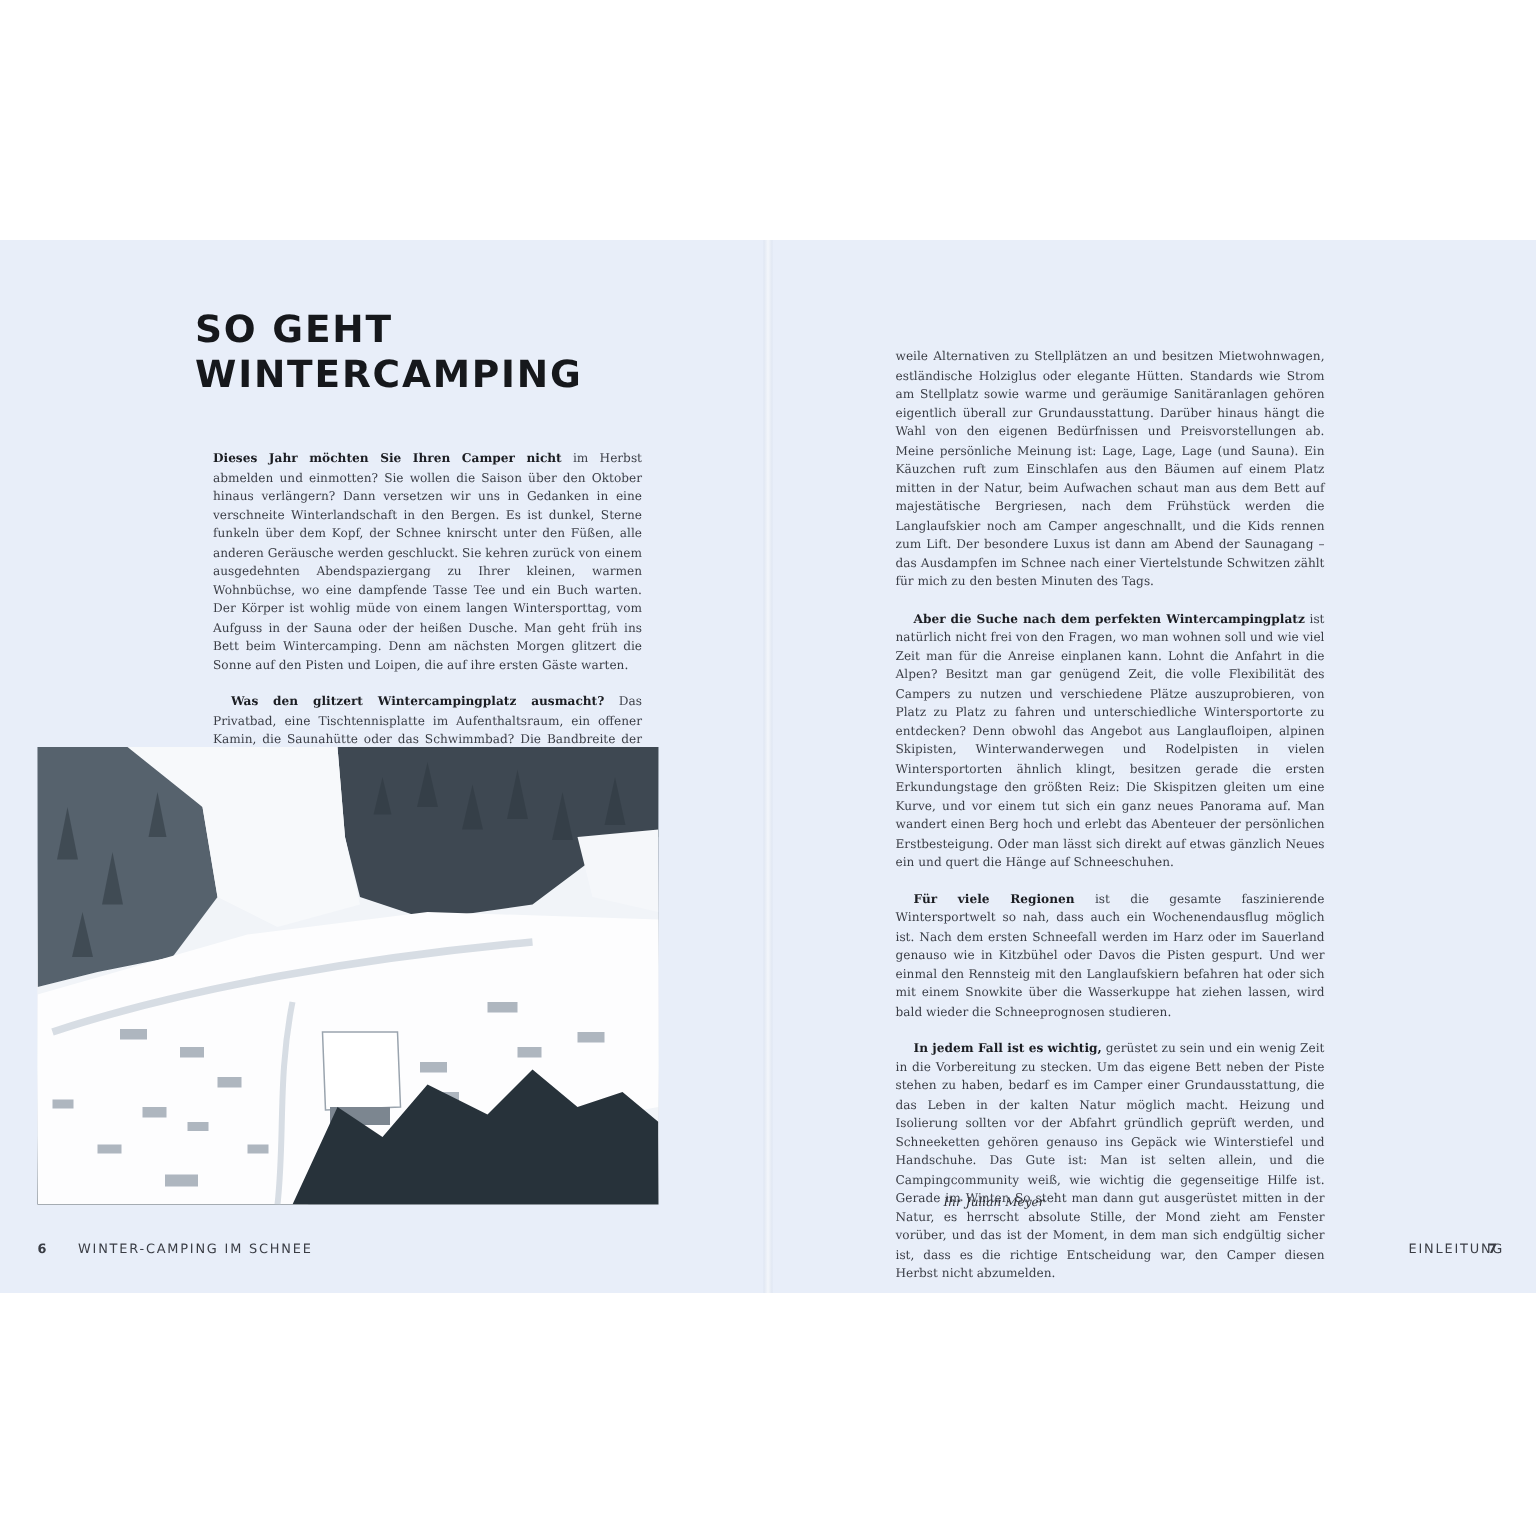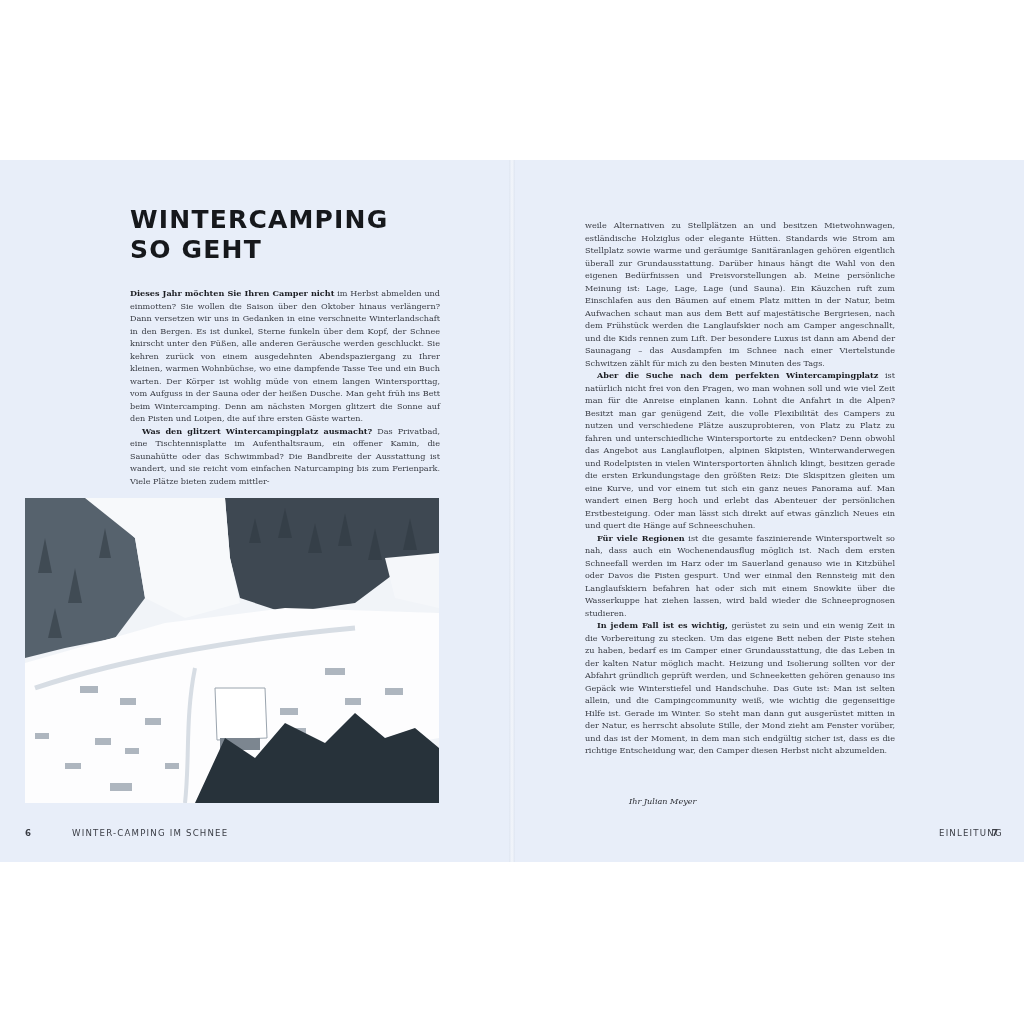--- a/index.html
+++ b/index.html
@@ -12,54 +12,54 @@
     .page.right { left:513px; width:511px; }
     .gutter { position:absolute; left:509px; top:0; width:6px; height:702px;
       background:linear-gradient(90deg,#dfe6f2 0%,#f3f6fb 50%,#dfe6f2 100%); }
 
     .title { position:absolute; left:130px; top:45px; font-family:"DejaVu Sans", sans-serif;
       font-weight:bold; font-size:25px; line-height:30px; letter-spacing:1.2px; color:#16181c; }
     .title span { display:block; }
 
     .body-text { position:absolute; font-family:"DejaVu Serif", serif; font-size:8.1px;
       line-height:12.5px; color:#3a3d45; text-align:justify; }
-    .body-text p { margin:0; }
+    .body-text p { margin:12px; }
     .body-text p.indent { text-indent:12px; }
     .body-text b { color:#1b1d22; font-weight:bold; }
     .left-col { left:130px; top:127px; width:310px; }
     .right-col { left:585px; top:59px; width:310px; }
 
     .caption { position:absolute; left:27px; top:268px; width:95px; font-family:"DejaVu Sans", sans-serif;
       font-size:7px; line-height:10.4px; color:#3e424a; }
 
     .photo { position:absolute; left:25px; top:338px; width:414px; height:305px; overflow:hidden;
       background:linear-gradient(180deg,#4a5764 0%,#7d8a98 25%,#eef1f5 48%,#ffffff 70%,#d8dde4 85%,#2f3a40 100%); }
     .photo svg { width:100%; height:100%; display:block; }
 
     .signoff { position:absolute; left:585px; top:596px; width:310px; font-size:8.1px; line-height:12.5px; color:#3a3d45; }
     .signature { position:absolute; left:585px; top:636px; font-size:8.1px; font-style:italic; color:#2b2d33;margin-left:44px; }
 
     .footer { position:absolute; top:668px; font-family:"DejaVu Sans", sans-serif; font-size:8.6px;
       letter-spacing:1px; color:#3a3d45; font-weight:bold; }
     .f-num-left { left:25px; }
-    .f-title-left { left:52px; font-weight:normal; letter-spacing:1.2px;margin-left:20px; }
+    .f-title-left { left:52px; font-weight:normal; letter-spacing:1.2px; }
     .f-title-right { left:939px; font-weight:normal; letter-spacing:1.2px; }
     .f-num-right { left:992px; }
   </style>
 </head>
 <body>
 
 <div class="spread">
   <div class="page left"></div>
   <div class="page right"></div>
   <div class="gutter"></div>
 
   <h1 class="title">
+    <span>SO GEHT</span>
     <span>WINTERCAMPING</span>
-    <span>SO GEHT</span>
   </h1>
 
   <div class="body-text left-col">
     <p><b>Dieses Jahr möchten Sie Ihren Camper nicht</b><span> im Herbst abmelden und einmotten? Sie wollen die Saison über den Oktober hinaus verlängern? Dann versetzen wir uns in Gedanken in eine verschneite Winterlandschaft in den Bergen. Es ist dunkel, Sterne funkeln über dem Kopf, der Schnee knirscht unter den Füßen, alle anderen Geräusche werden geschluckt. Sie kehren zurück von einem ausgedehnten Abendspaziergang zu Ihrer kleinen, warmen Wohnbüchse, wo eine dampfende Tasse Tee und ein Buch warten. Der Körper ist wohlig müde von einem langen Wintersporttag, vom Aufguss in der Sauna oder der heißen Dusche. Man geht früh ins Bett beim Wintercamping. Denn am nächsten Morgen glitzert die Sonne auf den Pisten und Loipen, die auf ihre ersten Gäste warten.</span></p>
     <p class="indent"><b>Was den glitzert Wintercampingplatz ausmacht?</b><span> Das Privatbad, eine Tischtennisplatte im Aufenthaltsraum, ein offener Kamin, die Saunahütte oder das Schwimmbad? Die Bandbreite der Ausstattung ist wandert, und sie reicht vom einfachen Naturcamping bis zum Ferienpark. Viele Plätze bieten zudem mittler-</span></p>
   </div>
 
 
   <div class="photo" aria-label="Verschneiter Campingplatz im Tal, umgeben von Nadelwald und Skipiste, Luftaufnahme">
     <svg viewBox="0 0 414 305" preserveAspectRatio="none">

